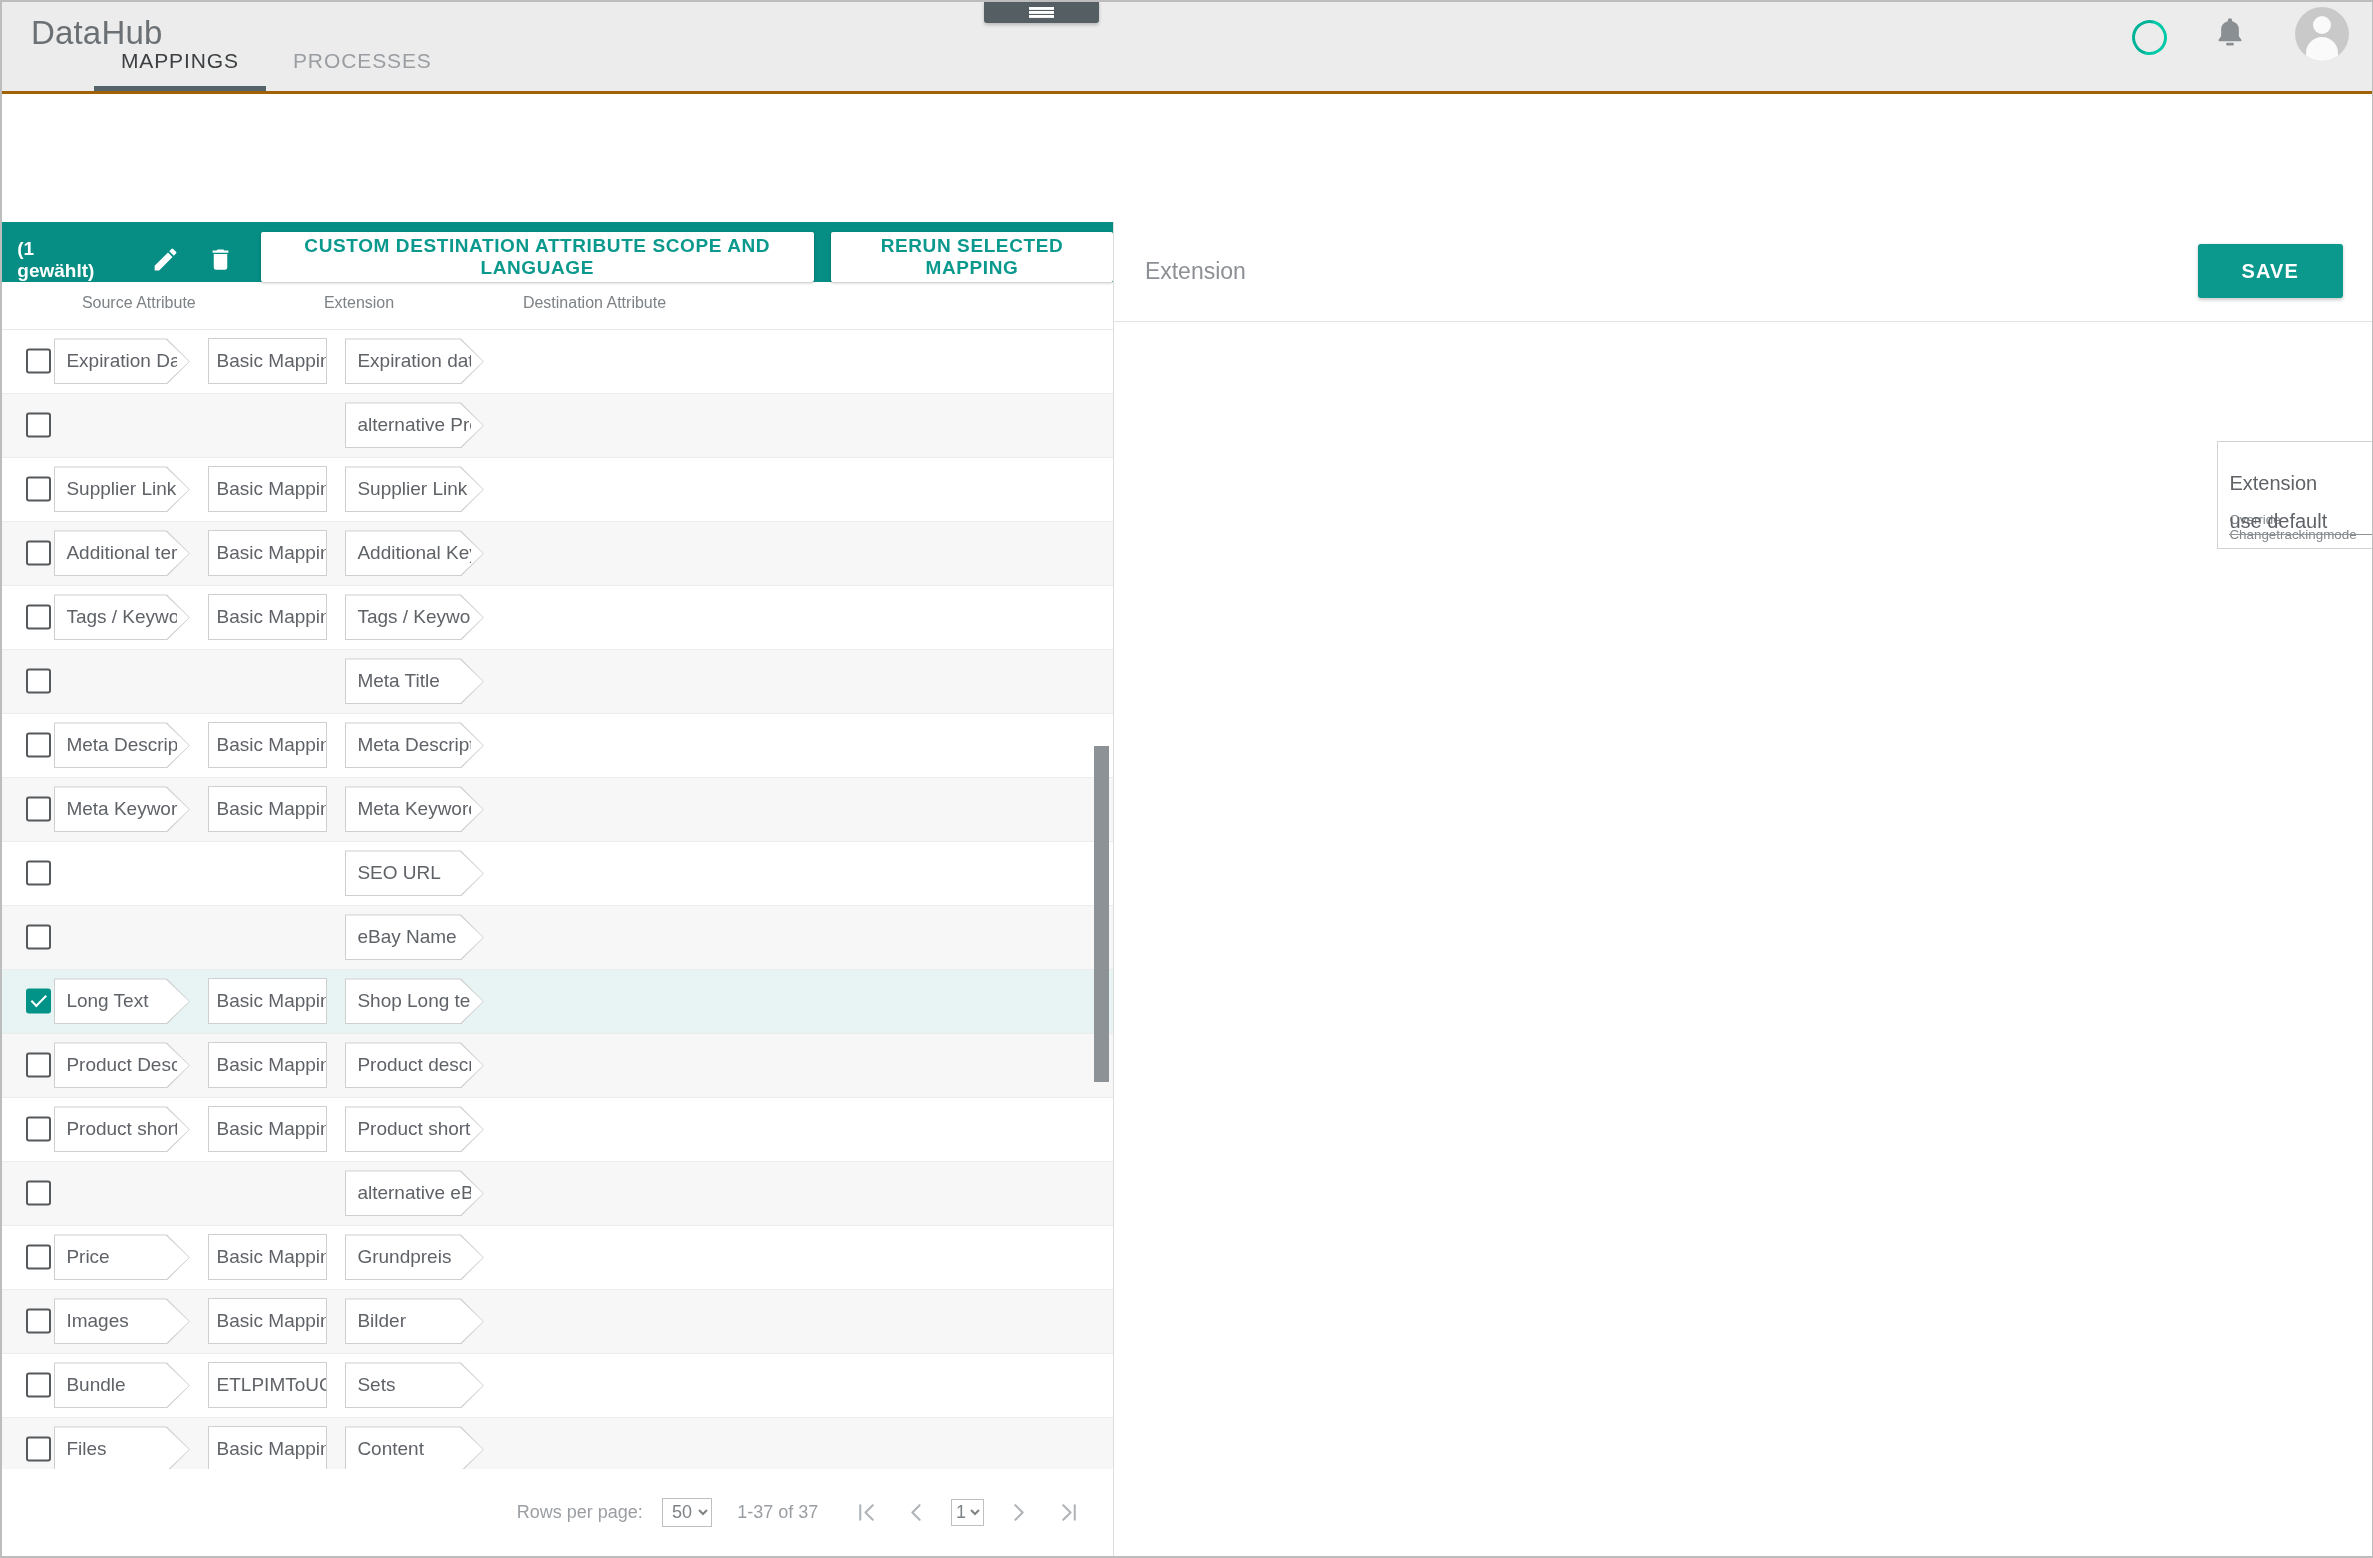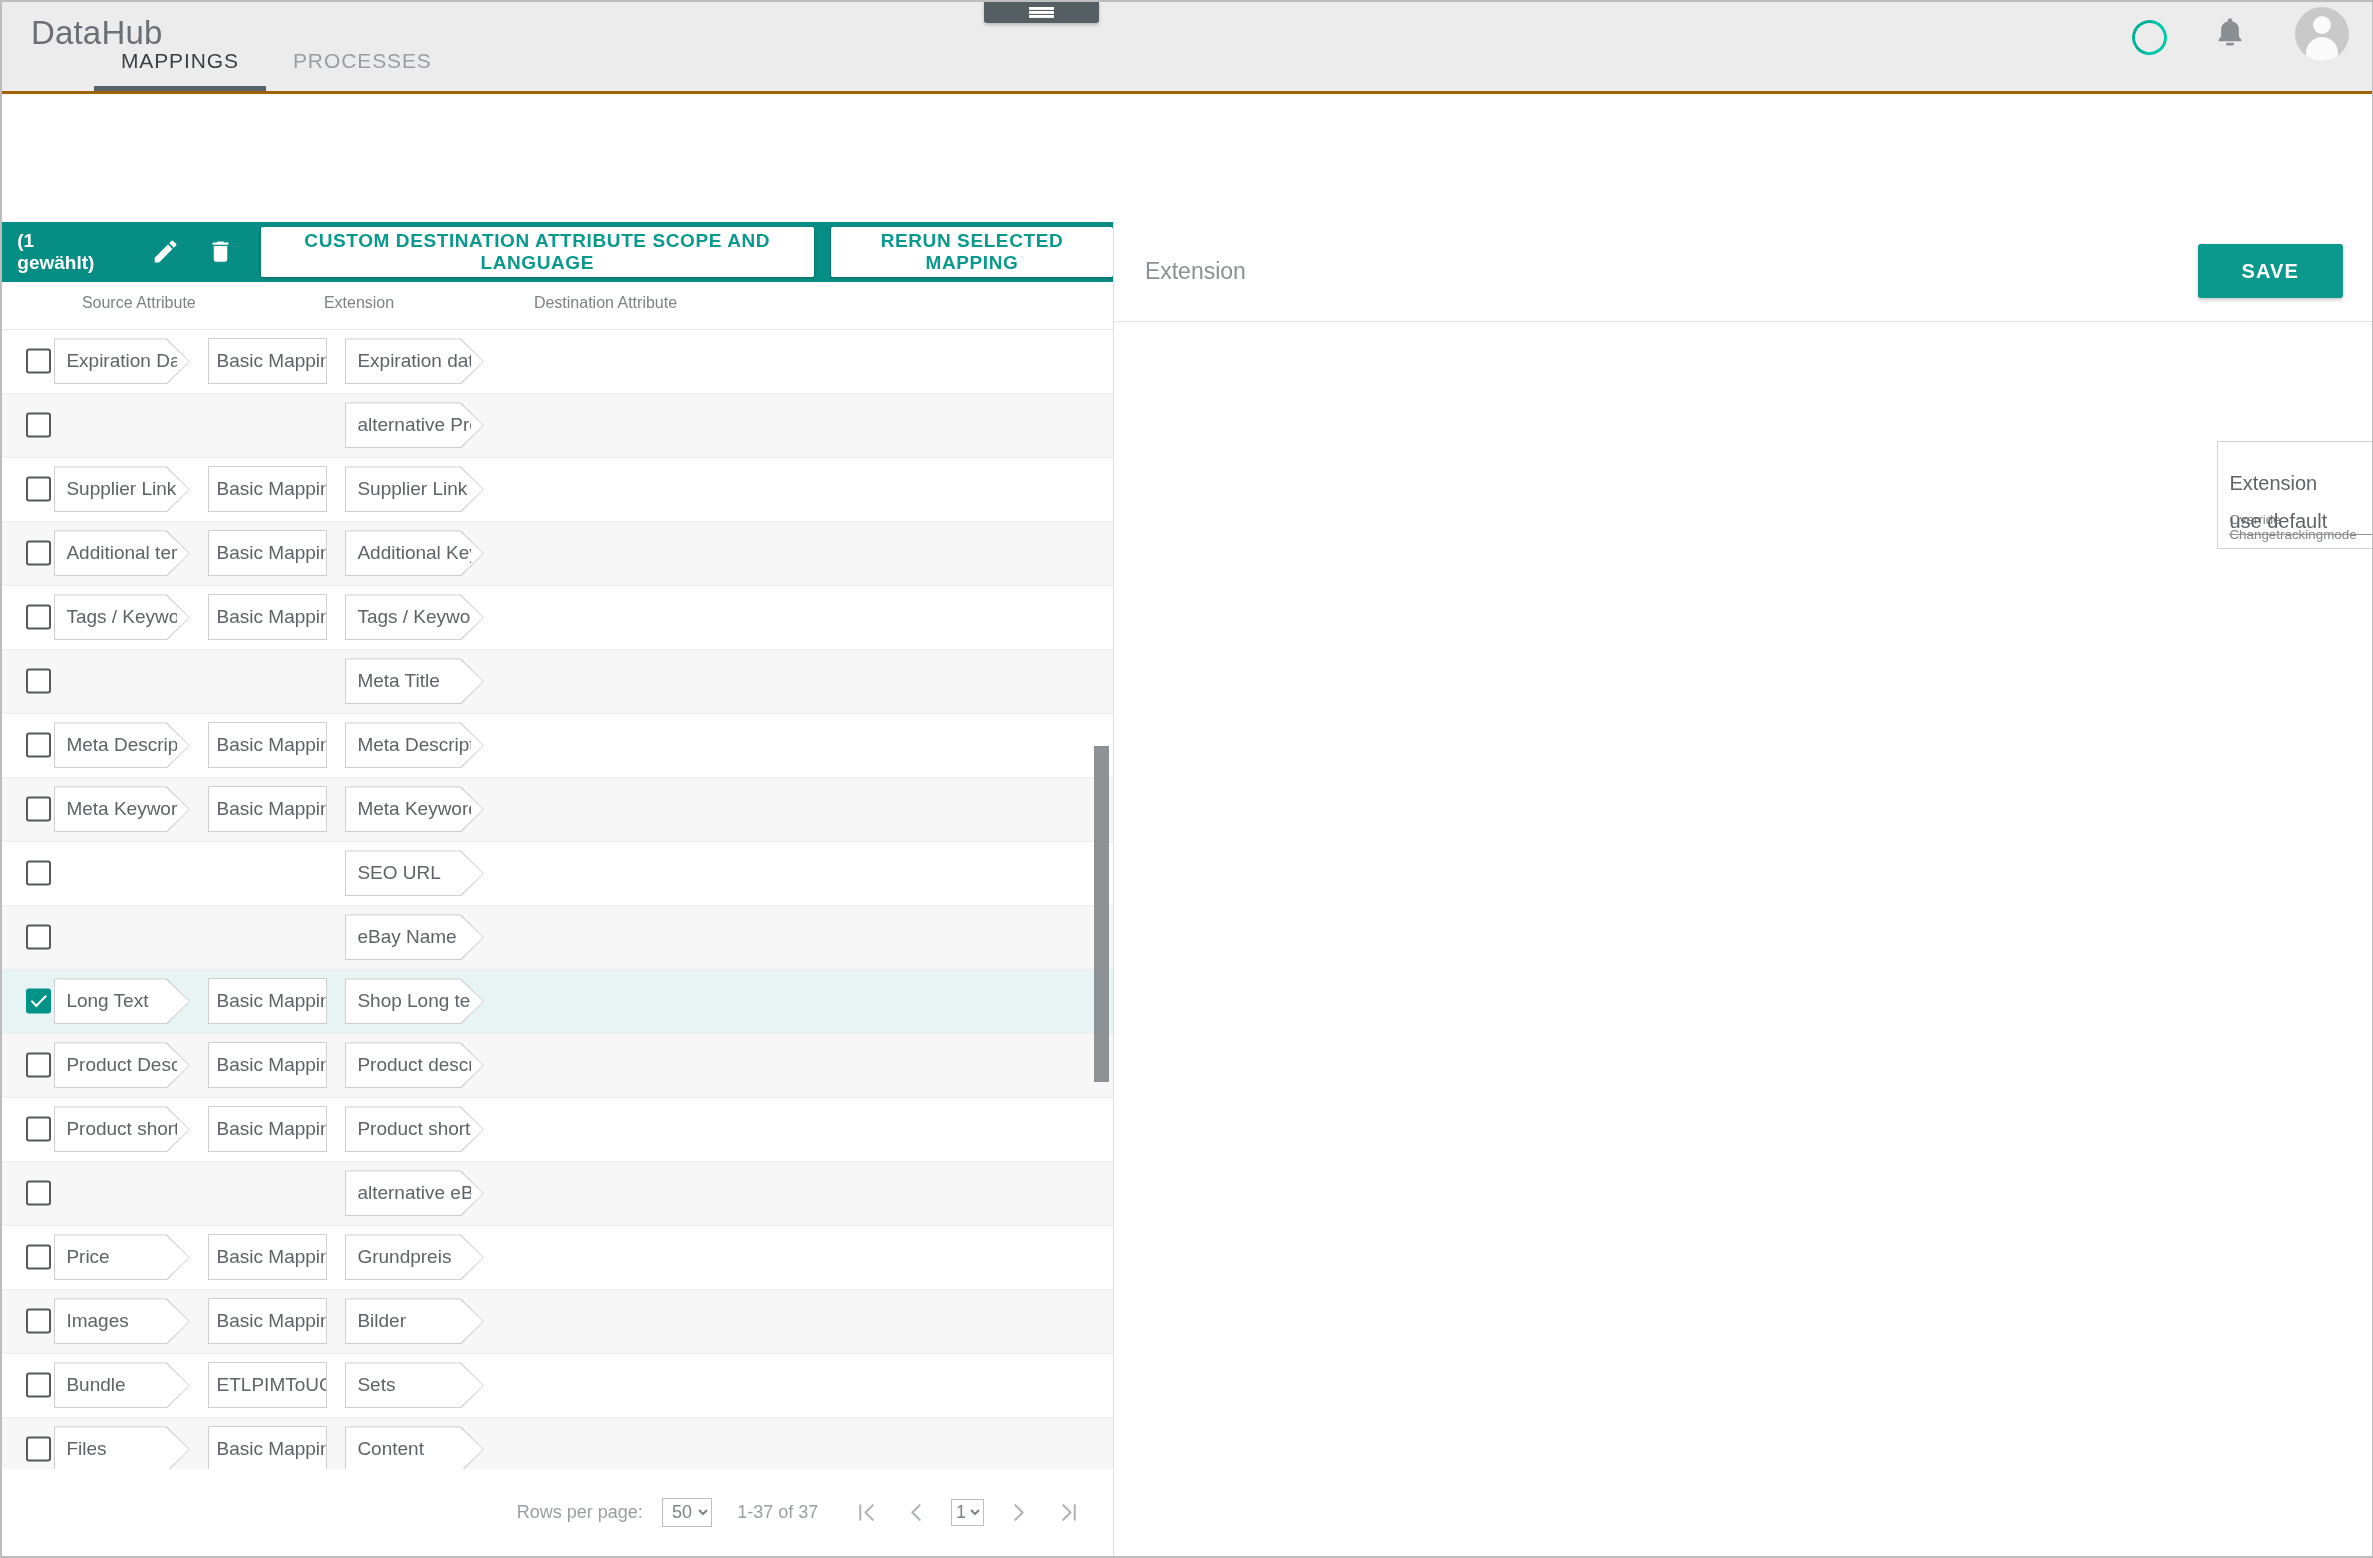--- a/index.html
+++ b/index.html
@@ -107,21 +107,21 @@
     background: #fff; border-right: 1px solid #ddd; overflow: hidden;
   }
   .right-pane {
     position: absolute; left: 1112px; top: 220px; right: 0; bottom: 0;
     background: #fff;
   }
 
   
   .sel-toolbar {
     position: absolute; left: 0; top: 0; width: 100%; height: 60px;
-    background: #068d84; display: flex; align-items: center; gap: 0;
+    background: #068d84; display: flex; align-items: flex-end; gap: 0;
   }
   .sel-count { color: #fff; font-size: 19px; font-weight: bold; margin-left: 15.4px; }
   .icon-btn {
     width: 44px; height: 44px; display: flex; align-items: center;
     justify-content: center; cursor: pointer; color: #fff;
   }
   .icon-btn.edit { margin-left: 40px; }
   .icon-btn.trash { margin-left: 15.4px; }
   .tb-btn {
     height: 50px; background: #fff; color: #0b998d; border: none;
@@ -133,21 +133,21 @@
   .tb-btn.second { margin-left: 17.3px; }
 
   
   .thead {
     position: absolute; left: 0; top: 60px; width: 100%; height: 48px;
     border-bottom: 1px solid #e8e8e8;
   }
   .th { position: absolute; top: 12.5px; font-size: 16px; color: #7d8286; }
   .th.c1 { left: 80px; }
   .th.c2 { left: 322px; }
-  .th.c3 { left: 532px; }
+  .th.c3 { left: 521px; }
 
   .tbody {
     position: absolute; left: 0; top: 108px; width: 100%; bottom: 87px;
     overflow: hidden;
   }
   .trow {
     position: relative; height: 64px; border-bottom: 1px solid #ececec;
     background: #fff;
   }
   .trow.alt { background: #f7f7f7; }

